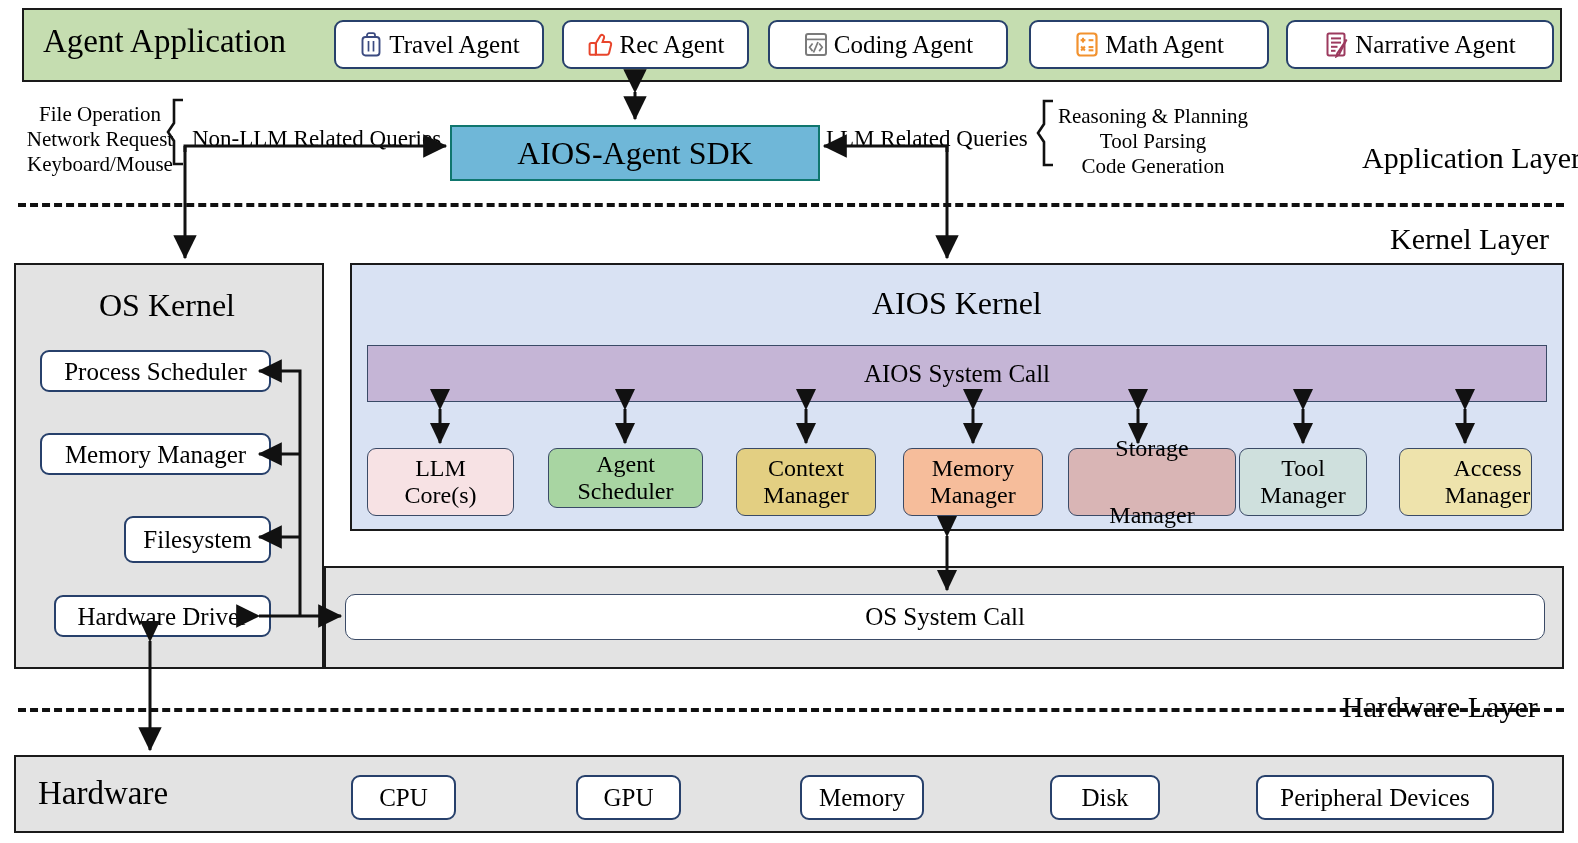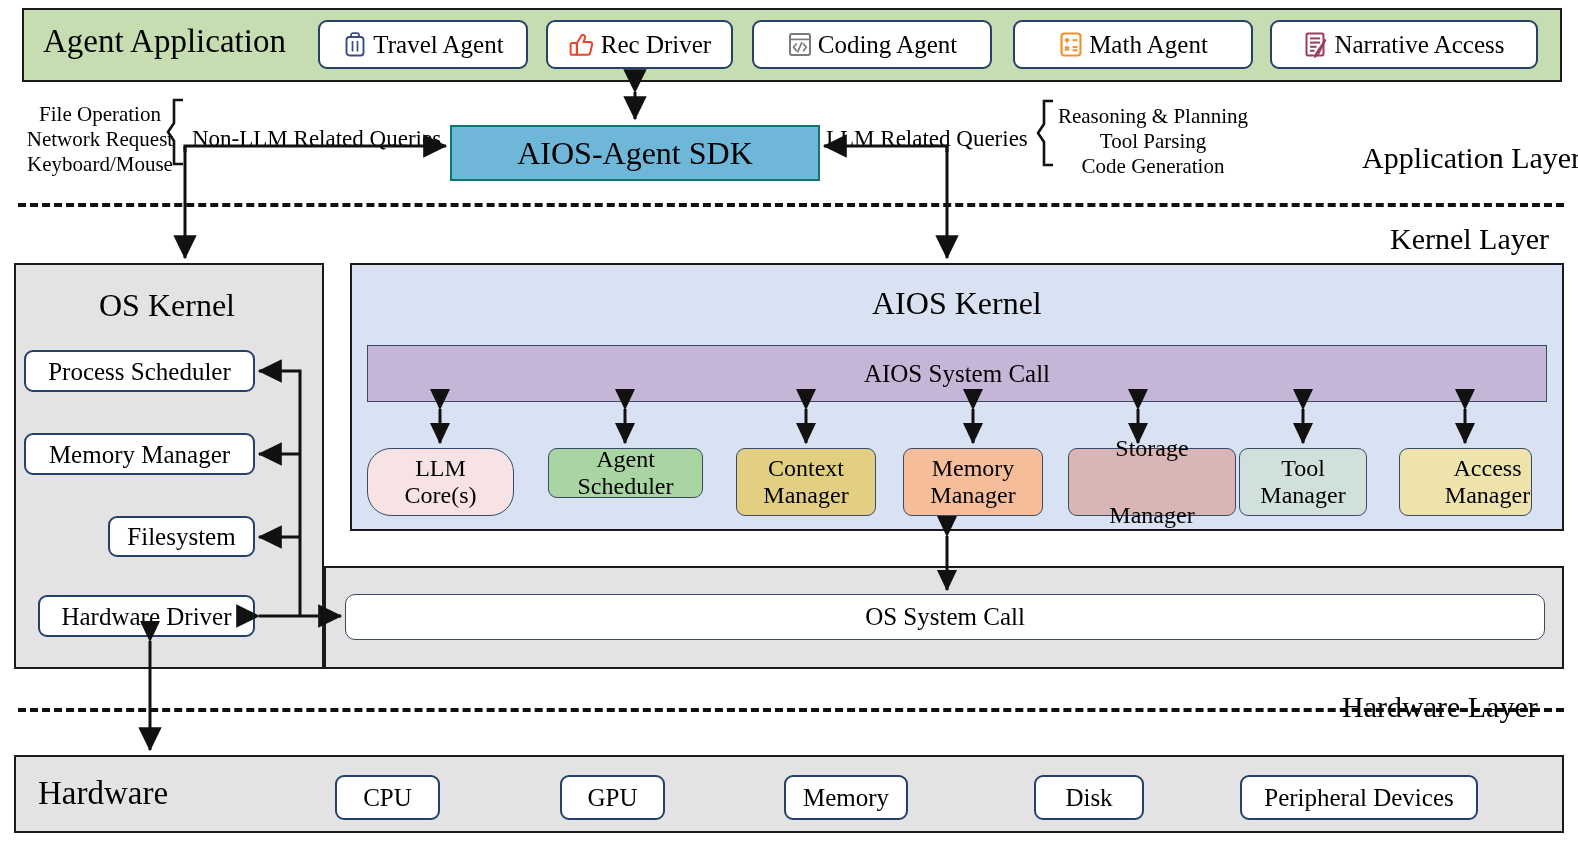--- a/index.html
+++ b/index.html
@@ -11,20 +11,21 @@
   .panel{border:2.5px solid #1a1a1a;}
   .panel-green{background:#c5ddb0;}
   .panel-gray{background:#e3e3e3;}
   .panel-blue{background:#d9e2f3;}
 
   
   .pill{
     background:#ffffff;border:2px solid #27406b;border-radius:9px;
     display:flex;align-items:center;justify-content:center;gap:5px;
     box-sizing:border-box;
+    margin-left:16px;
   }
   .pill .lbl{font-size:25px;line-height:1;white-space:nowrap;}
 
   
   .mod{
     border:1.6px solid #3a4a66;border-radius:9px;
     display:flex;flex-direction:column;align-items:center;justify-content:center;
     font-size:24px;line-height:1.12;text-align:center;box-sizing:border-box;
   }
 
@@ -63,21 +64,21 @@
     <span class="lbl">Travel Agent</span>
   </div>
 
   <div class="abs pill" style="left:546px;top:20px;width:187px;height:49px;">
     <span style="display:inline-block;width:28px;height:28px;">
       <svg viewBox="0 0 28 28" width="28" height="28">
         <path d="M9 12 L13.5 4.5 a2.2 2.2 0 0 1 3.6 2.2 L15.6 11 H22 a2.2 2.2 0 0 1 2.1 2.8 l-2 8.2 a2.4 2.4 0 0 1 -2.3 1.8 H9 Z" fill="none" stroke="#e8452c" stroke-width="2"></path>
         <rect x="2.6" y="12" width="6.2" height="11.8" rx="1.6" fill="none" stroke="#e8452c" stroke-width="2"></rect>
       </svg>
     </span>
-    <span class="lbl">Rec Driver</span>
+    <span class="lbl">Rec Agent</span>
   </div>
 
   <div class="abs pill" style="left:752px;top:20px;width:240px;height:49px;">
     <span style="display:inline-block;width:26px;height:27px;">
       <svg viewBox="0 0 26 27" width="26" height="27">
         <rect x="3" y="3" width="20" height="21" rx="2" fill="none" stroke="#7b7b7b" stroke-width="2"></rect>
         <line x1="3" y1="8.4" x2="23" y2="8.4" stroke="#7b7b7b" stroke-width="1.7"></line>
         <path d="M15 11 L10.5 21.5" stroke="#7b7b7b" stroke-width="1.8" fill="none"></path>
         <path d="M9.6 12.5 L6.6 16.3 L9.6 20.1" fill="none" stroke="#7b7b7b" stroke-width="1.7"></path>
         <path d="M16.2 12.5 L19.2 16.3 L16.2 20.1" fill="none" stroke="#7b7b7b" stroke-width="1.7"></path>
@@ -106,21 +107,21 @@
     <span style="display:inline-block;width:26px;height:27px;">
       <svg viewBox="0 0 26 27" width="26" height="27">
         <rect x="3.5" y="2.6" width="17" height="21.8" rx="1.6" fill="none" stroke="#9c3a5e" stroke-width="2"></rect>
         <line x1="7" y1="7.4" x2="17" y2="7.4" stroke="#9c3a5e" stroke-width="2"></line>
         <line x1="7" y1="11.6" x2="17" y2="11.6" stroke="#9c3a5e" stroke-width="2"></line>
         <line x1="7" y1="15.8" x2="13.5" y2="15.8" stroke="#9c3a5e" stroke-width="2"></line>
         <line x1="7" y1="19.8" x2="11.5" y2="19.8" stroke="#9c3a5e" stroke-width="2"></line>
         <path d="M22.6 8.5 L13.2 22.4 L12.4 25.4 L15 23.6 Z" fill="#fff" stroke="#9c3a5e" stroke-width="1.9"></path>
       </svg>
     </span>
-    <span class="lbl">Narrative Access</span>
+    <span class="lbl">Narrative Agent</span>
   </div>
 
   <div class="abs" style="left:450px;top:125px;width:370px;height:56px;background:#6fb7d8;border:2px solid #0f766e;
               display:flex;align-items:center;justify-content:center;">
     <span class="txt" style="font-size:32px;">AIOS-Agent SDK</span>
   </div>
 
   <div class="abs brace" style="left:20px;top:102px;width:160px;">
     <div>File Operation</div>
     <div>Network Request</div>
@@ -144,39 +145,39 @@
 
   <div class="abs panel panel-gray" style="left:14px;top:263px;width:310px;height:406px;"></div>
   <div class="abs txt" style="left:99px;top:287px;font-size:32px;">OS Kernel</div>
 
   <div class="abs pill" style="left:24px;top:350px;width:231px;height:42px;">
     <span class="lbl">Process Scheduler</span>
   </div>
   <div class="abs pill" style="left:24px;top:433px;width:231px;height:42px;">
     <span class="lbl">Memory Manager</span>
   </div>
-  <div class="abs pill" style="left:108px;top:516px;width:147px;height:41px;">
+  <div class="abs pill" style="left:108px;top:516px;width:147px;height:47px;">
     <span class="lbl">Filesystem</span>
   </div>
   <div class="abs pill" style="left:38px;top:595px;width:217px;height:42px;">
     <span class="lbl">Hardware Driver</span>
   </div>
 
   <div class="abs panel panel-blue" style="left:350px;top:263px;width:1214px;height:268px;"></div>
   <div class="abs txt" style="left:872px;top:285px;font-size:32px;">AIOS Kernel</div>
 
   <div class="abs bar" style="left:367px;top:345px;width:1180px;height:57px;background:#c5b5d6;">
     <span>AIOS System Call</span>
   </div>
 
-  <div class="abs mod" style="left:367px;top:448px;width:147px;height:68px;background:#f7e2e4;border-radius:24px;">
+  <div class="abs mod" style="left:367px;top:448px;width:147px;height:68px;background:#f7e2e4;">
     <span>LLM</span>
     <span>Core(s)</span>
   </div>
-  <div class="abs mod" style="left:548px;top:448px;width:155px;height:50px;background:#a8d5a2;">
+  <div class="abs mod" style="left:548px;top:448px;width:155px;height:60px;background:#a8d5a2;">
     <span>Agent</span>
     <span>Scheduler</span>
   </div>
   <div class="abs mod" style="left:736px;top:448px;width:140px;height:68px;background:#e3cf82;">
     <span>Context</span>
     <span>Manager</span>
   </div>
   <div class="abs mod" style="left:903px;top:448px;width:140px;height:68px;background:#f6bd9b;">
     <span>Memory</span>
     <span>Manager</span>

